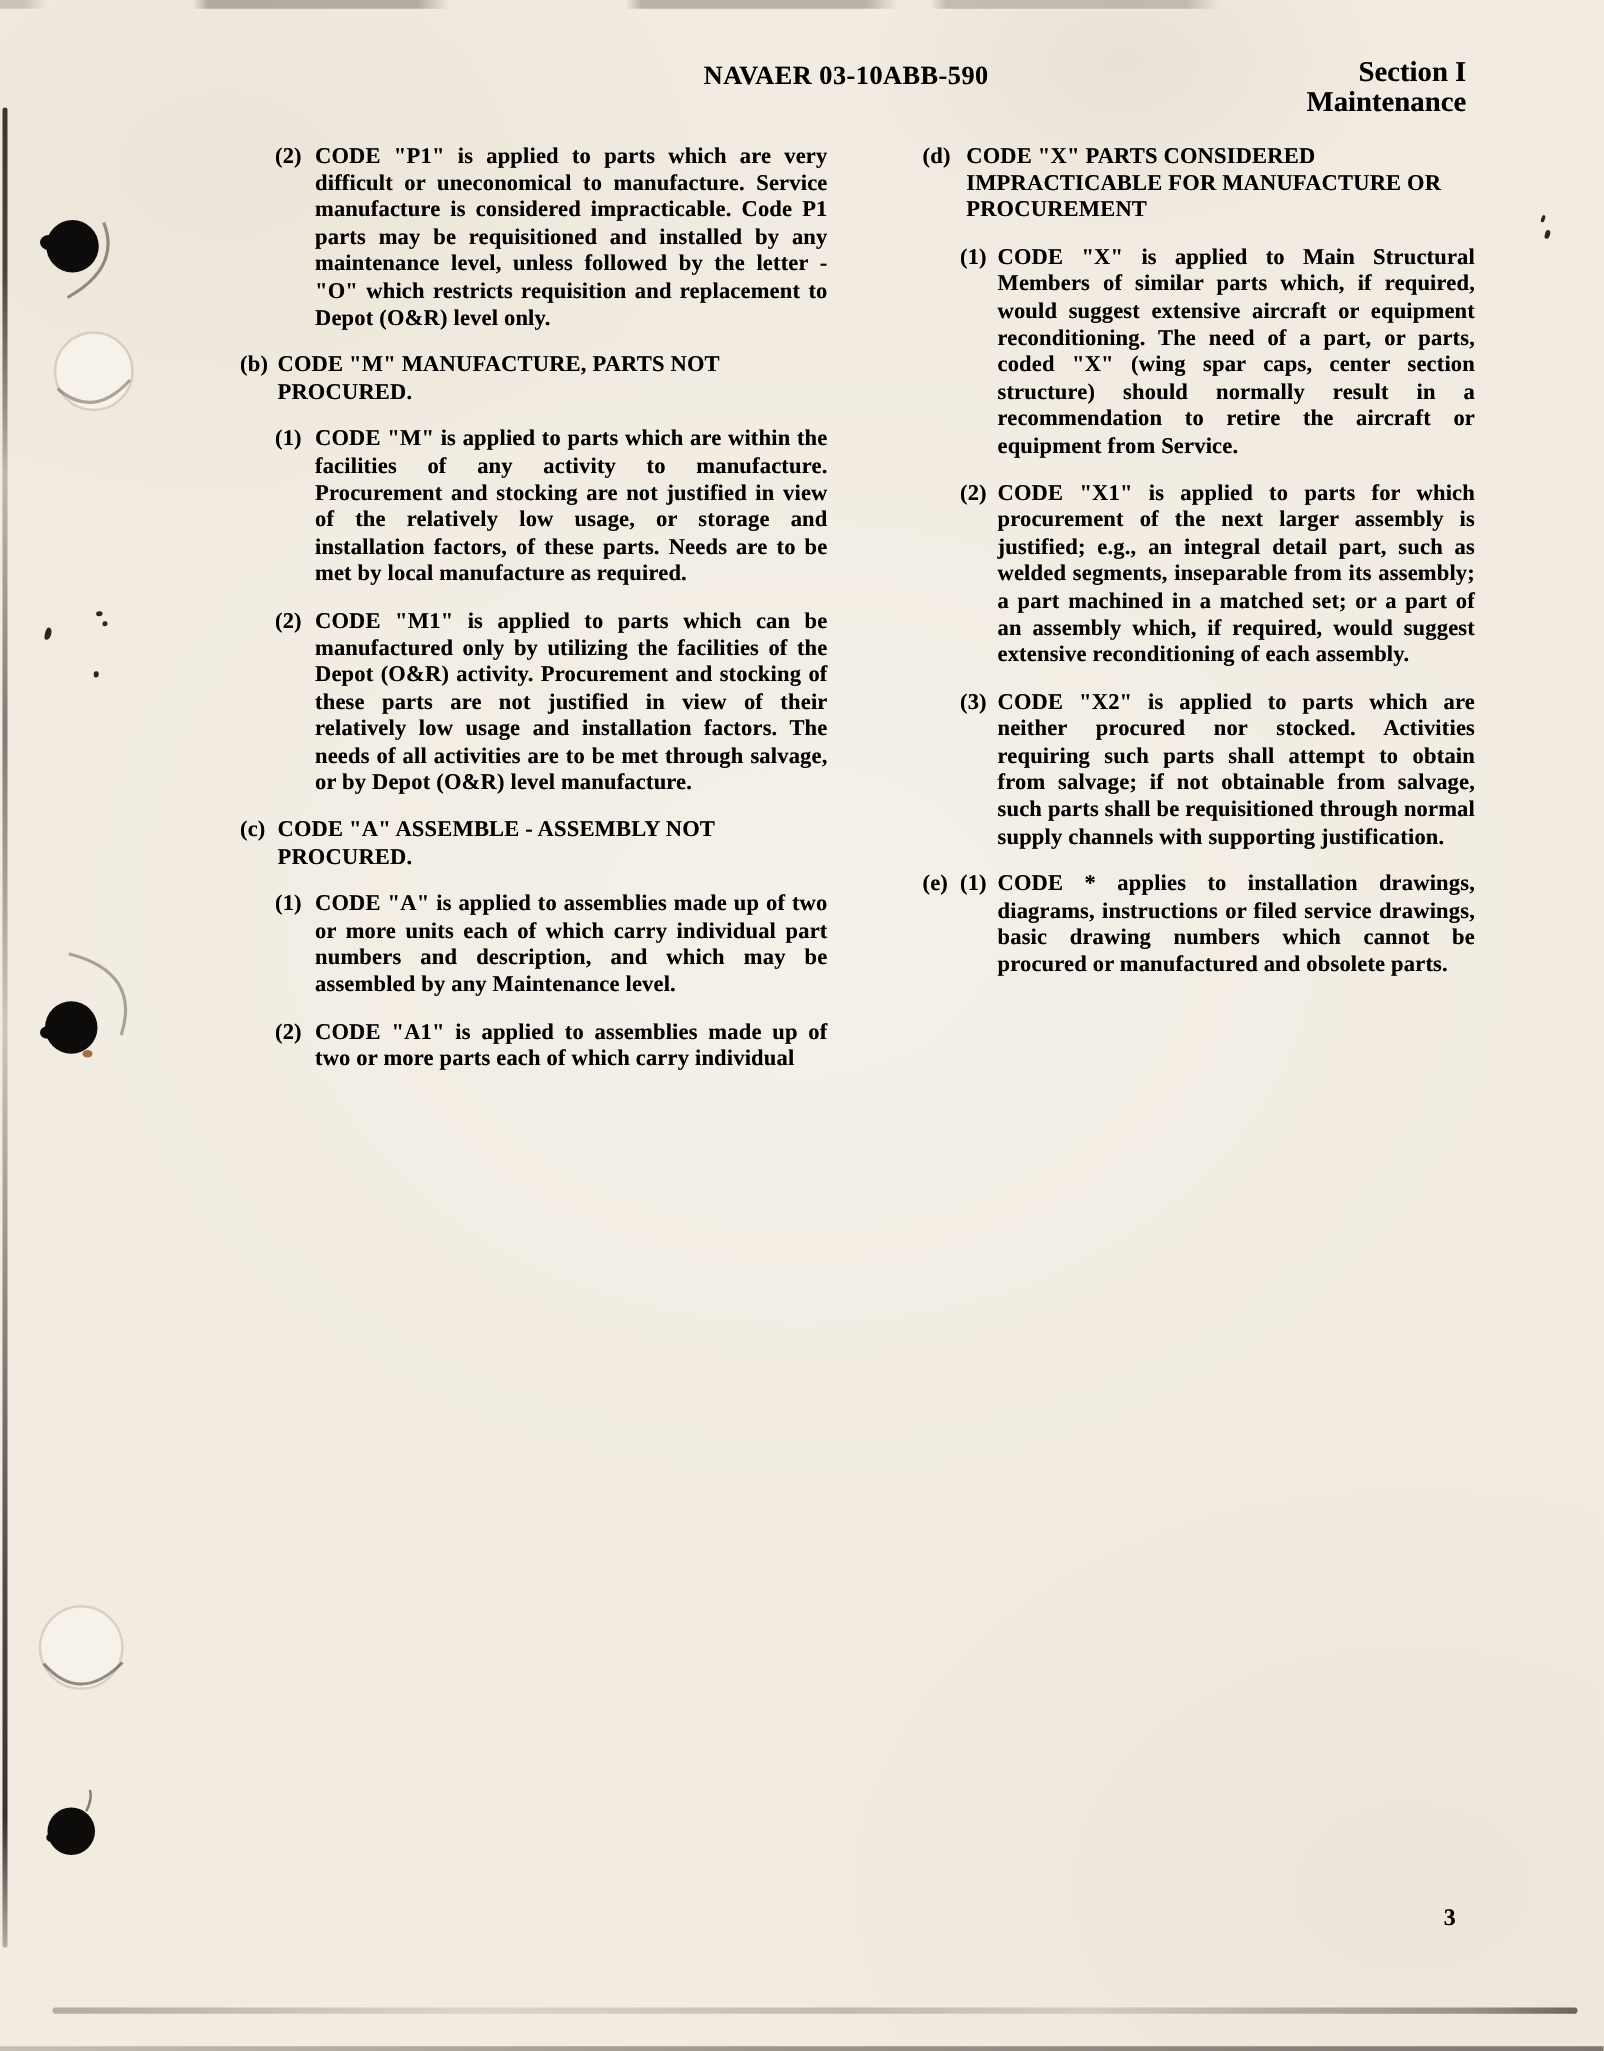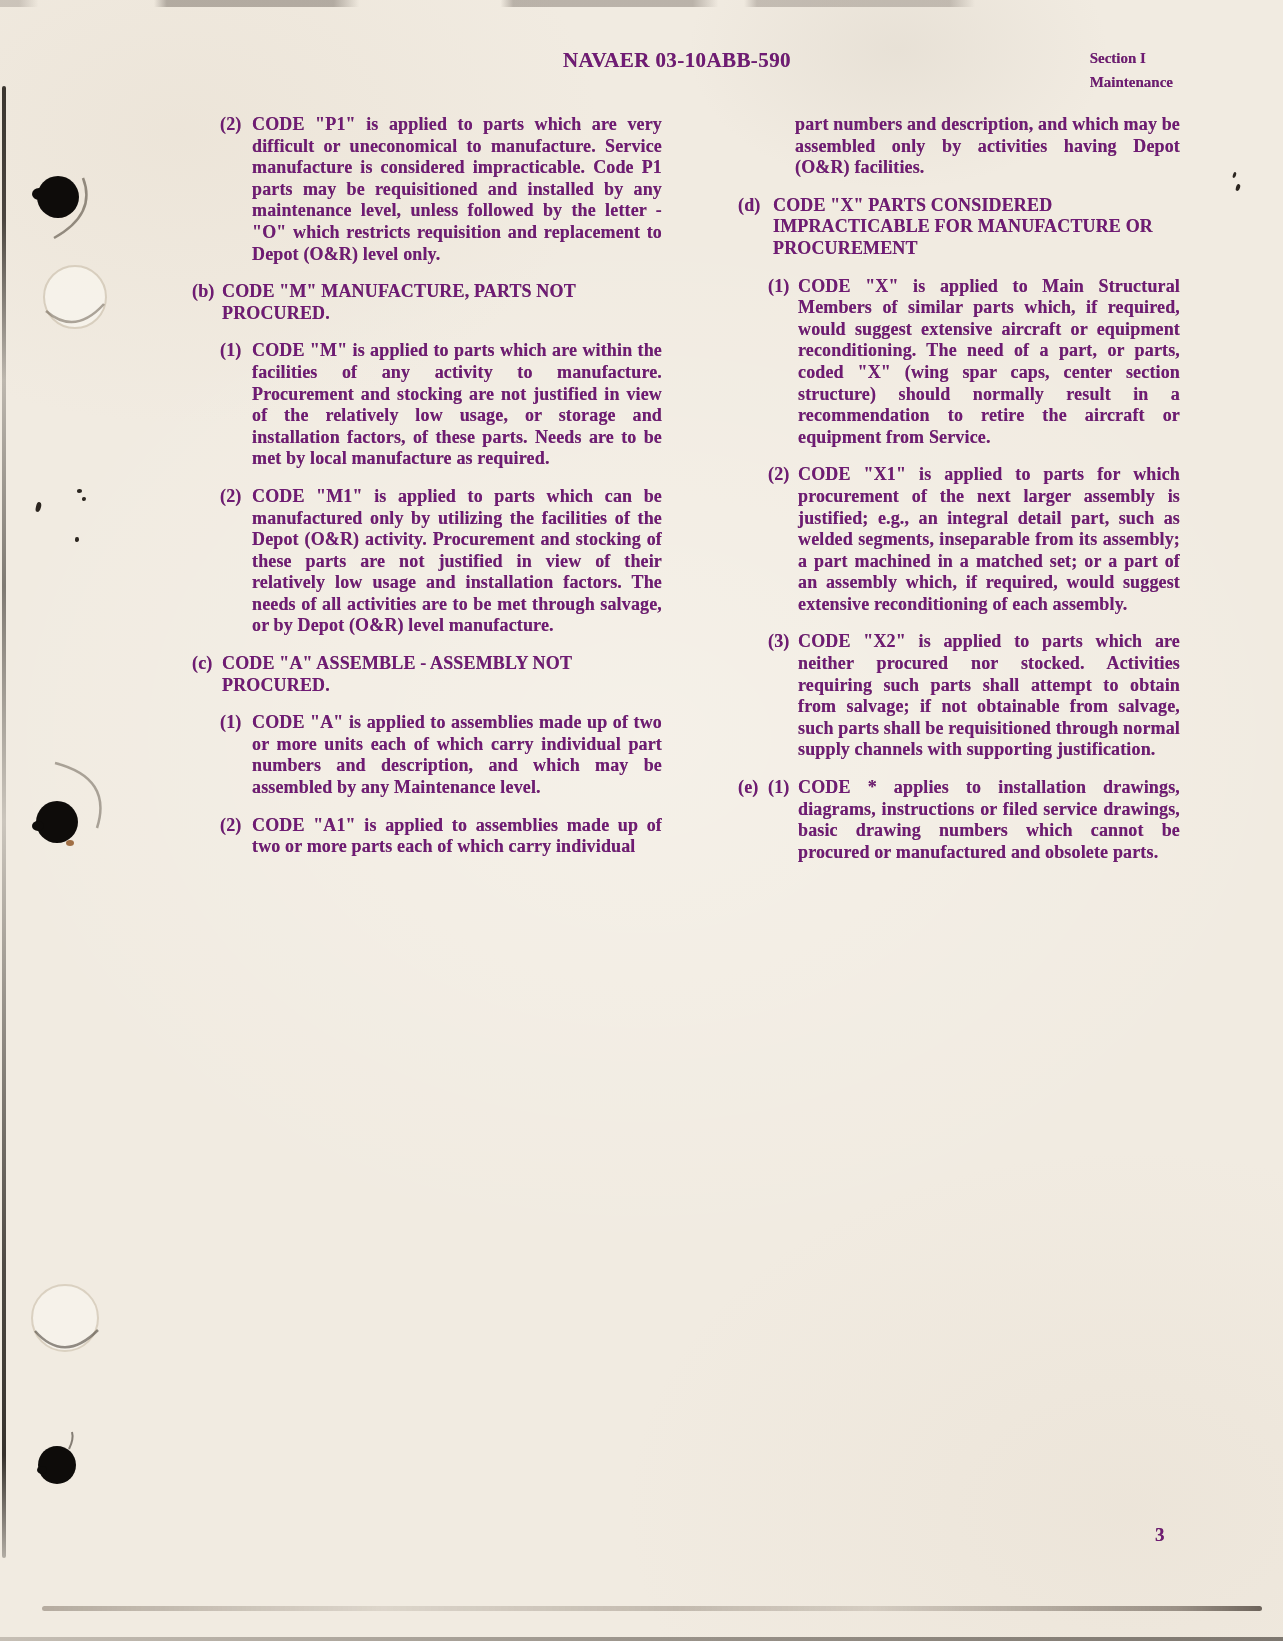--- a/index.html
+++ b/index.html
@@ -7,24 +7,24 @@
     width:1283px;height:1641px;position:relative;overflow:hidden;
     background-color:#f1ebe1;
     background-image:
       radial-gradient(600px 420px at 14% 8%, rgba(218,204,184,.20), transparent 70%),
       radial-gradient(700px 500px at 88% 92%, rgba(212,197,177,.16), transparent 72%),
       radial-gradient(900px 700px at 50% 45%, rgba(255,255,251,.28), transparent 75%),
       radial-gradient(300px 200px at 70% 3%, rgba(190,180,165,.18), transparent 70%);
     font-family:"Liberation Serif", serif;
     color:#262119;
   }
-  .ink{color:#701a75;text-shadow:0 0 .5px rgba(40,34,26,.55);}
+  .ink{color:#000000;text-shadow:0 0 .5px rgba(40,34,26,.55);}
   
   .doc-number{position:absolute;left:563px;top:48px;font-size:21px;font-weight:700;letter-spacing:.4px;white-space:nowrap;}
-  .section-block{position:absolute;right:110px;top:46px;text-align:left;font-size:15px;font-weight:700;line-height:24px;}
+  .section-block{position:absolute;right:110px;top:46px;text-align:right;font-size:23px;font-weight:700;line-height:24px;}
   
   .col{position:absolute;top:114px;font-size:18px;font-weight:700;line-height:21.6px;letter-spacing:.15px;}
   .col-left{left:192px;width:470px;}
   .col-right{left:738px;width:442px;}
   .block{position:relative;margin:0 0 16px 0;text-align:justify;}
   .block .marker{position:absolute;left:0;top:0;}
   .col-left .lettered{padding-left:30px;padding-right:38px;text-align:left;}
   .col-left .numbered{margin-left:28px;padding-left:32px;}
   .col-right .lettered{padding-left:35px;text-align:left;}
   .col-right .numbered{margin-left:30px;padding-left:30px;}
@@ -117,23 +117,20 @@
     <span class="marker">(1)</span>
     <span>CODE "A" is applied to assemblies made up of two or more units each of which carry individual part numbers and description, and which may be assembled by any Maintenance level.</span>
   </div>
   <div class="block numbered">
     <span class="marker">(2)</span>
     <span>CODE "A1" is applied to assemblies made up of two or more parts each of which carry individual</span>
   </div>
 </div>
 
 <div class="col col-right ink">
-  <div class="block continuation">
-    <span>part numbers and description, and which may be assembled only by activities having Depot (O&amp;R) facilities.</span>
-  </div>
   <div class="block lettered">
     <span class="marker">(d)</span>
     <span>CODE "X" PARTS CONSIDERED IMPRACTICABLE FOR MANUFACTURE OR PROCUREMENT</span>
   </div>
   <div class="block numbered">
     <span class="marker">(1)</span>
     <span>CODE "X" is applied to Main Structural Members of similar parts which, if required, would suggest extensive aircraft or equipment reconditioning. The need of a part, or parts, coded "X" (wing spar caps, center section structure) should normally result in a recommendation to retire the aircraft or equipment from Service.</span>
   </div>
   <div class="block numbered">
     <span class="marker">(2)</span>

